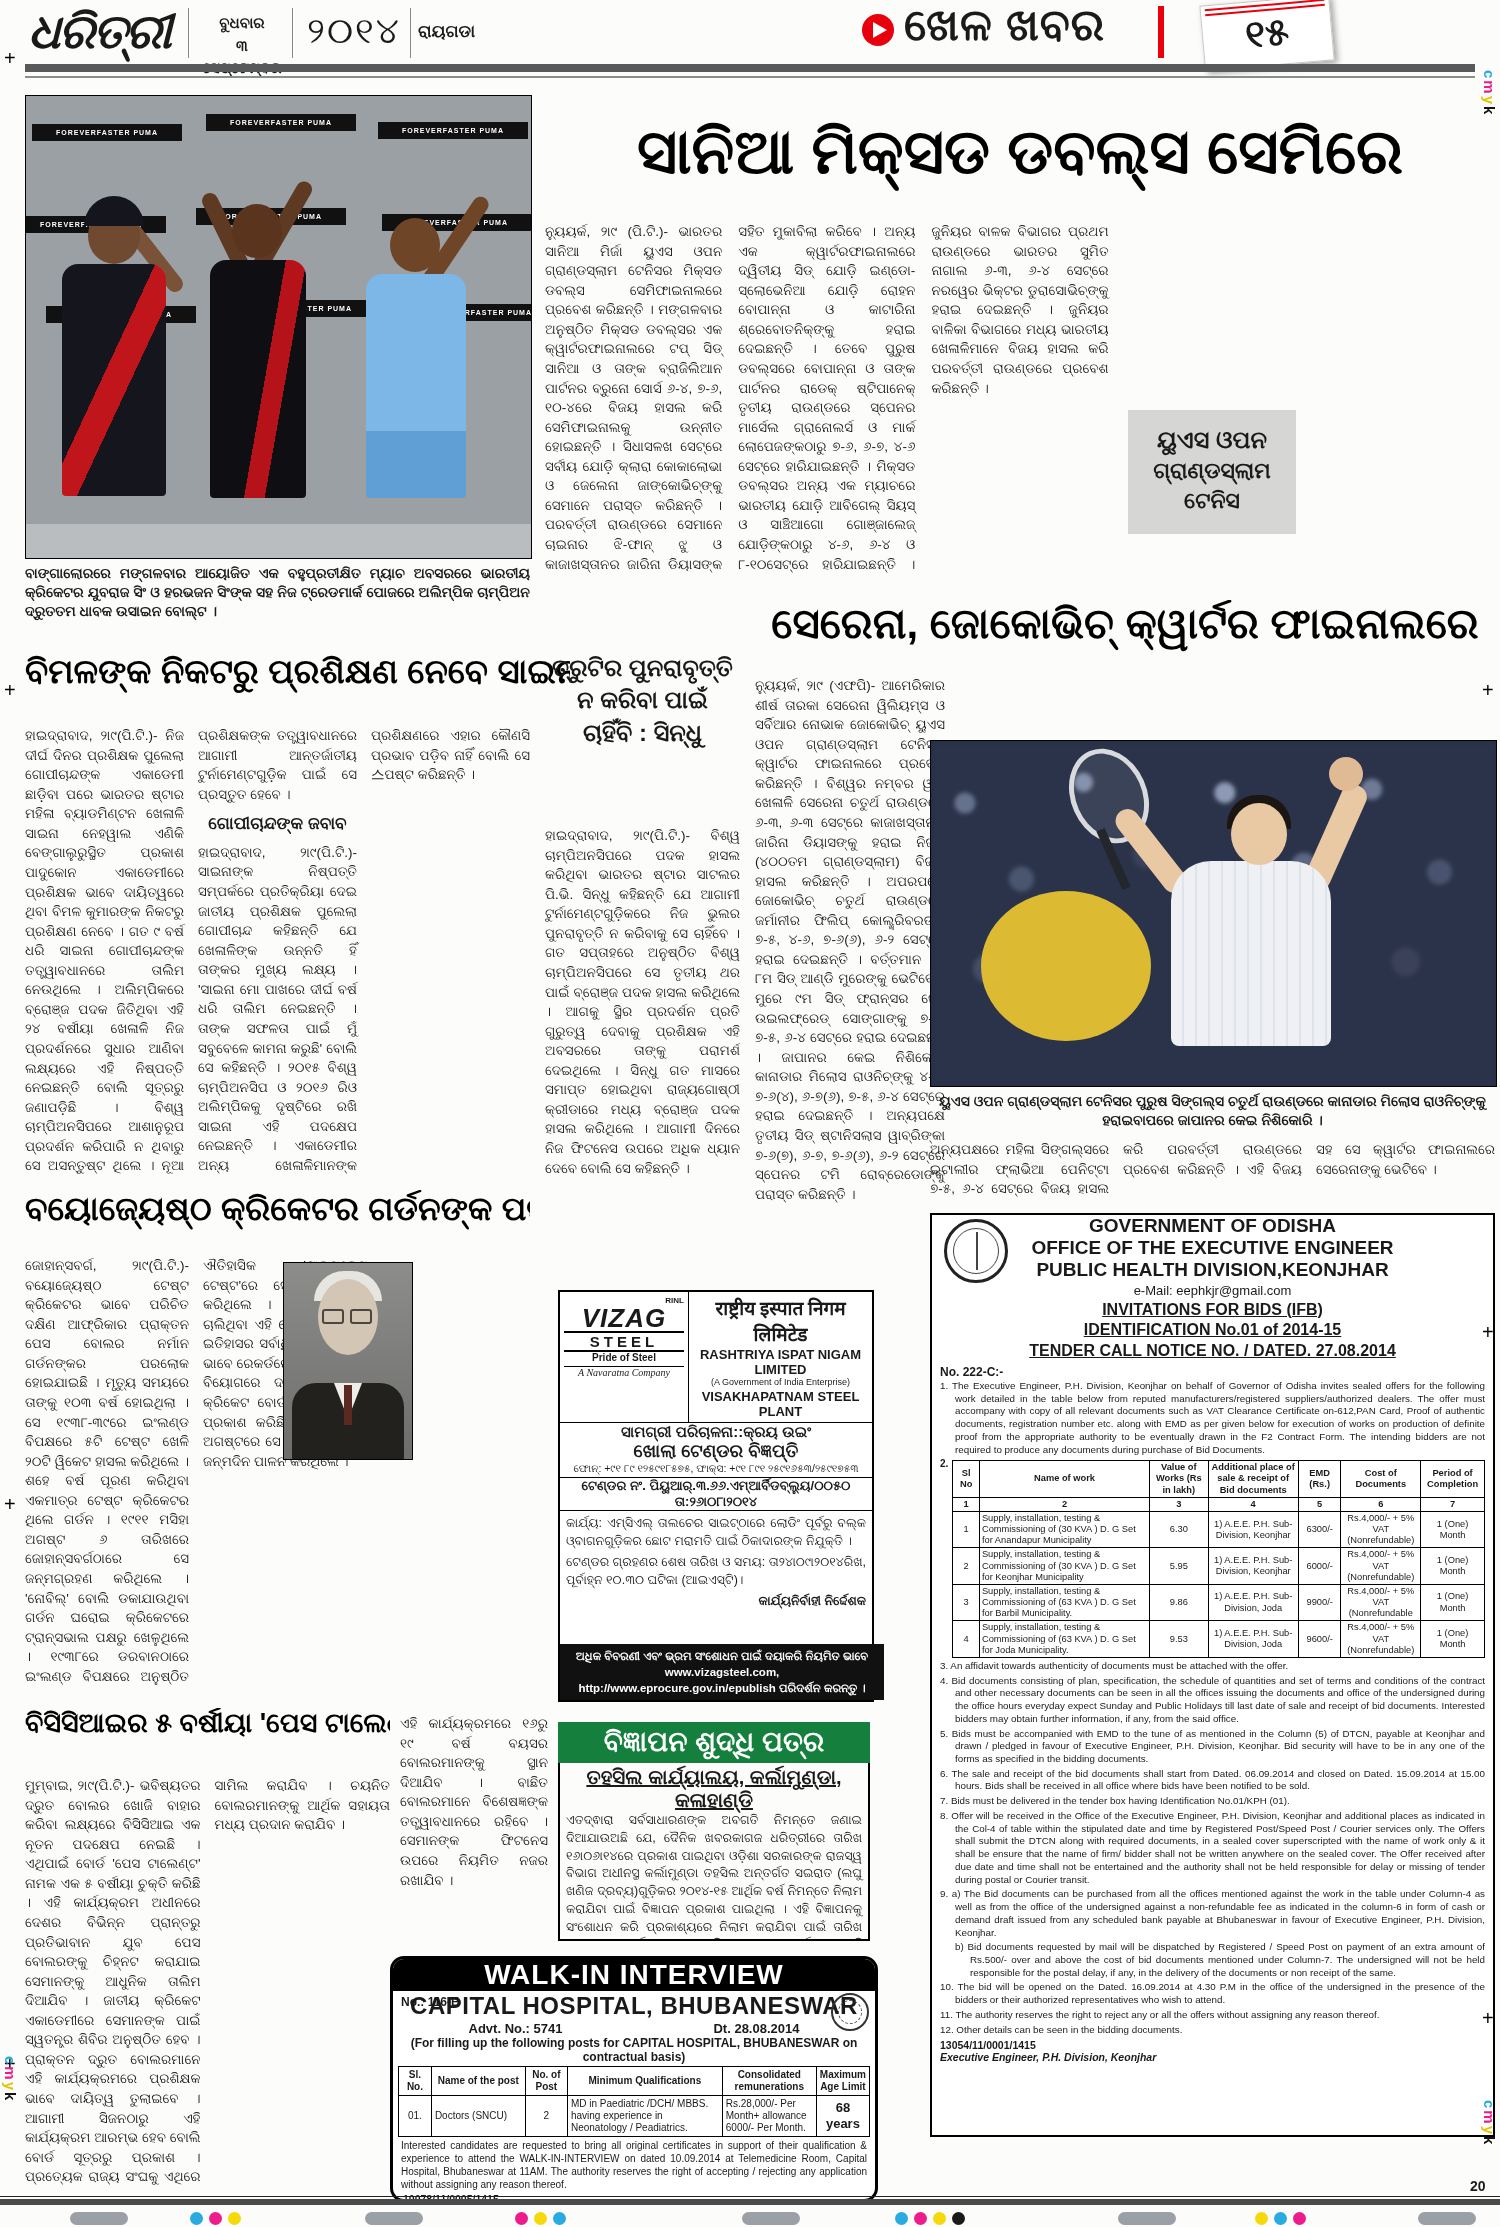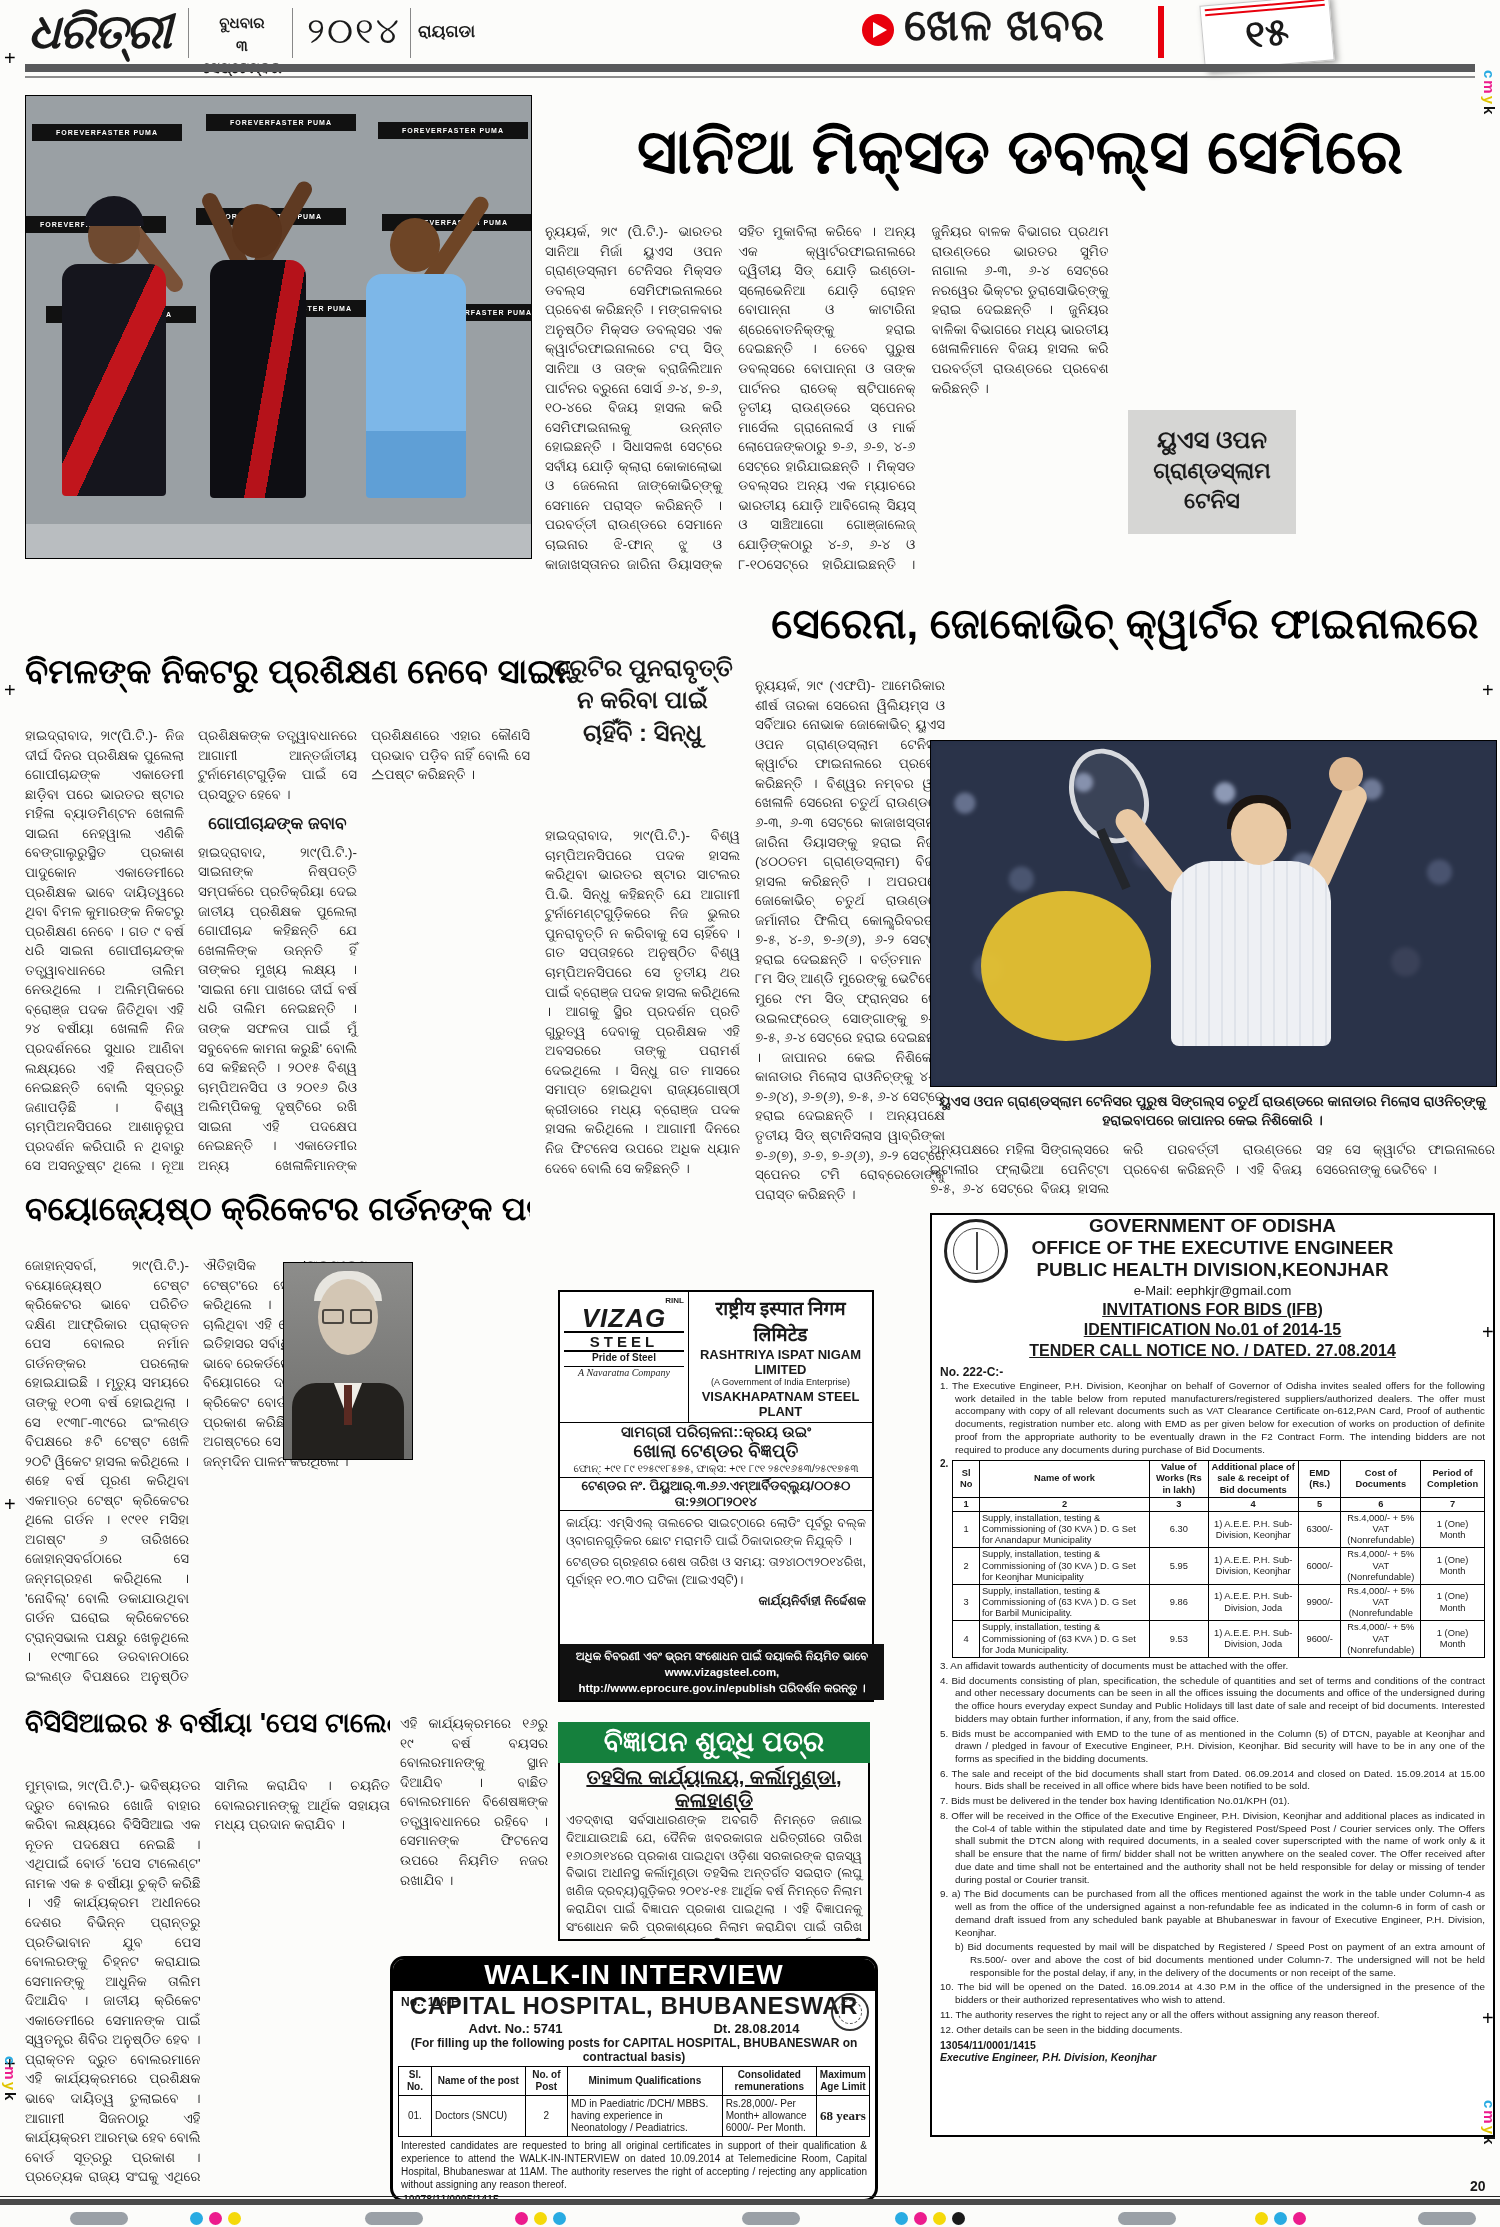--- a/index.html
+++ b/index.html
@@ -217,20 +217,21 @@
 
     <div class="fig-arm" style="left:242px;top:78px;width:16px;height:128px;background:#5f3a22;transform:rotate(30deg);"></div>
     <div class="fig-arm" style="left:198px;top:92px;width:16px;height:116px;background:#5f3a22;transform:rotate(-26deg);"></div>
     <div class="fig-head" style="left:206px;top:108px;width:50px;height:54px;background:#5a341c;"></div>
     <div class="fig-body" style="left:184px;top:164px;width:96px;height:238px;background:linear-gradient(100deg,#0e0e13 55%,#b5121a 55%,#b5121a 70%,#0e0e13 70%);"></div>
 
     <div class="fig-arm" style="left:418px;top:92px;width:16px;height:118px;background:#6e4526;transform:rotate(34deg);"></div>
     <div class="fig-head" style="left:364px;top:122px;width:50px;height:54px;background:#6e4526;"></div>
     <div class="fig-body" style="left:340px;top:178px;width:100px;height:224px;background:linear-gradient(#7db7e8 70%,#5f9fd6 70%);"></div>
   </div>
+  <div class="abs caption" id="cap1">ବାଙ୍ଗାଲୋରରେ ମଙ୍ଗଳବାର ଆୟୋଜିତ ଏକ ବହୁପ୍ରତୀକ୍ଷିତ ମ୍ୟାଚ ଅବସରରେ ଭାରତୀୟ କ୍ରିକେଟର ଯୁବରାଜ ସିଂ ଓ ହରଭଜନ ସିଂଙ୍କ ସହ ନିଜ ଟ୍ରେଡମାର୍କ ପୋଜରେ ଅଲିମ୍ପିକ ଚାମ୍ପିଅନ ଦ୍ରୁତତମ ଧାବକ ଉସାଇନ ବୋଲ୍ଟ ।</div>
 
   <div class="abs headline" id="h1-sania">ସାନିଆ ମିକ୍ସଡ ଡବଲ୍ସ ସେମିରେ</div>
   <div class="abs odia cols5" id="art1">ନ୍ୟୁୟର୍କ, ୨ା୯ (ପି.ଟି.)- ଭାରତର ସାନିଆ ମିର୍ଜା ୟୁଏସ ଓପନ ଗ୍ରାଣ୍ଡସ୍ଲାମ ଟେନିସର ମିକ୍ସଡ ଡବଲ୍ସ ସେମିଫାଇନାଲରେ ପ୍ରବେଶ କରିଛନ୍ତି । ମଙ୍ଗଳବାର ଅନୁଷ୍ଠିତ ମିକ୍ସଡ ଡବଲ୍ସର ଏକ କ୍ୱାର୍ଟରଫାଇନାଲରେ ଟପ୍ ସିଡ୍ ସାନିଆ ଓ ତାଙ୍କ ବ୍ରାଜିଲିଆନ ପାର୍ଟନର ବ୍ରୁନୋ ସୋର୍ସ ୬-୪, ୭-୬, ୧୦-୪ରେ ବିଜୟ ହାସଲ କରି ସେମିଫାଇନାଲକୁ ଉନ୍ନୀତ ହୋଇଛନ୍ତି । ସିଧାସଳଖ ସେଟ୍ରେ ସର୍ବୀୟ ଯୋଡ଼ି କ୍ଲାରା କୋକାଲୋଭା ଓ ଜେଲେନା ଜାଙ୍କୋଭିଚ୍ଙ୍କୁ ସେମାନେ ପରାସ୍ତ କରିଛନ୍ତି । ପରବର୍ତ୍ତୀ ରାଉଣ୍ଡରେ ସେମାନେ ଚାଇନାର ଝି-ଫାନ୍ ଝୁ ଓ କାଜାଖସ୍ତାନର ଜାରିନା ଡିୟାସଙ୍କ ସହିତ ମୁକାବିଲା କରିବେ । ଅନ୍ୟ ଏକ କ୍ୱାର୍ଟରଫାଇନାଲରେ ଦ୍ୱିତୀୟ ସିଡ୍ ଯୋଡ଼ି ଇଣ୍ଡୋ-ସ୍ଲୋଭେନିଆ ଯୋଡ଼ି ରୋହନ ବୋପାନ୍ନା ଓ କାଟାରିନା ଶ୍ରେବୋତନିକ୍‌ଙ୍କୁ ହରାଇ ଦେଇଛନ୍ତି । ତେବେ ପୁରୁଷ ଡବଲ୍ସରେ ବୋପାନ୍ନା ଓ ତାଙ୍କ ପାର୍ଟନର ରାଡେକ୍ ଷ୍ଟିପାନେକ୍ ତୃତୀୟ ରାଉଣ୍ଡରେ ସ୍ପେନର ମାର୍ସେଲ ଗ୍ରାନୋଲର୍ସ ଓ ମାର୍କ ଲୋପେଜଙ୍କଠାରୁ ୭-୬, ୬-୭, ୪-୬ ସେଟ୍ରେ ହାରିଯାଇଛନ୍ତି । ମିକ୍ସଡ ଡବଲ୍ସର ଅନ୍ୟ ଏକ ମ୍ୟାଚରେ ଭାରତୀୟ ଯୋଡ଼ି ଆବିଗେଲ୍ ସିୟସ୍ ଓ ସାଞ୍ଚିଆଗୋ ଗୋଞ୍ଜାଲେଜ୍ ଯୋଡ଼ିଙ୍କଠାରୁ ୪-୬, ୬-୪ ଓ ୮-୧୦ସେଟ୍ରେ ହାରିଯାଇଛନ୍ତି । ଜୁନିୟର ବାଳକ ବିଭାଗର ପ୍ରଥମ ରାଉଣ୍ଡରେ ଭାରତର ସୁମିତ ନାଗାଲ ୬-୩, ୬-୪ ସେଟ୍ରେ ନରୱେର ଭିକ୍ଟର ଡୁରାସୋଭିଚ୍‌ଙ୍କୁ ହରାଇ ଦେଇଛନ୍ତି । ଜୁନିୟର ବାଳିକା ବିଭାଗରେ ମଧ୍ୟ ଭାରତୀୟ ଖେଳାଳିମାନେ ବିଜୟ ହାସଲ କରି ପରବର୍ତ୍ତୀ ରାଉଣ୍ଡରେ ପ୍ରବେଶ କରିଛନ୍ତି ।</div>
   <div class="abs" id="usopen-box">
     <div class="l1">ୟୁଏସ ଓପନ</div>
     <div class="l2">ଗ୍ରାଣ୍ଡସ୍ଲାମ ଟେନିସ</div>
   </div>
 
   <div class="abs headline" id="h2-serena">ସେରେନା, ଜୋକୋଭିଚ୍ କ୍ୱାର୍ଟର ଫାଇନାଲରେ</div>
   <div class="abs headline" id="h3-saina">ବିମଳଙ୍କ ନିକଟରୁ ପ୍ରଶିକ୍ଷଣ ନେବେ ସାଇନା</div>
@@ -337,21 +338,21 @@
         <th style="width:33%">Minimum Qualifications</th>
         <th style="width:20%">Consolidated remunerations</th>
         <th style="width:11%">Maximum Age Limit</th>
       </tr>
       <tr>
         <td>01.</td>
         <td class="lft">Doctors (SNCU)</td>
         <td>2</td>
         <td class="lft">MD in Paediatric /DCH/ MBBS. having experience in Neonatology / Peadiatrics.</td>
         <td class="lft">Rs.28,000/- Per Month+ allowance 6000/- Per Month.</td>
-        <td style="font-size:13px;font-weight:bold;font-family:Liberation Serif, serif;">68 years</td>
+        <td style="font-size:13px;font-weight:bold;">68 years</td>
       </tr>
     </tbody>
       </table>
     <div id="wi-note">Interested candidates are requested to bring all original certificates in support of their qualification &amp; experience to attend the WALK-IN-INTERVIEW on dated 10.09.2014 at Telemedicine Room, Capital Hospital, Bhubaneswar at 11AM. The authority reserves the right of accepting / rejecting any application without assigning any reason thereof.</div>
     <div id="wi-foot">
       <span>10078/11/0005/1415</span>
       <span id="wi-sign">
         <span>Sd/- Director,</span><br>
         <span>Capital Hospital, Bhubaneswar</span>
       </span>

